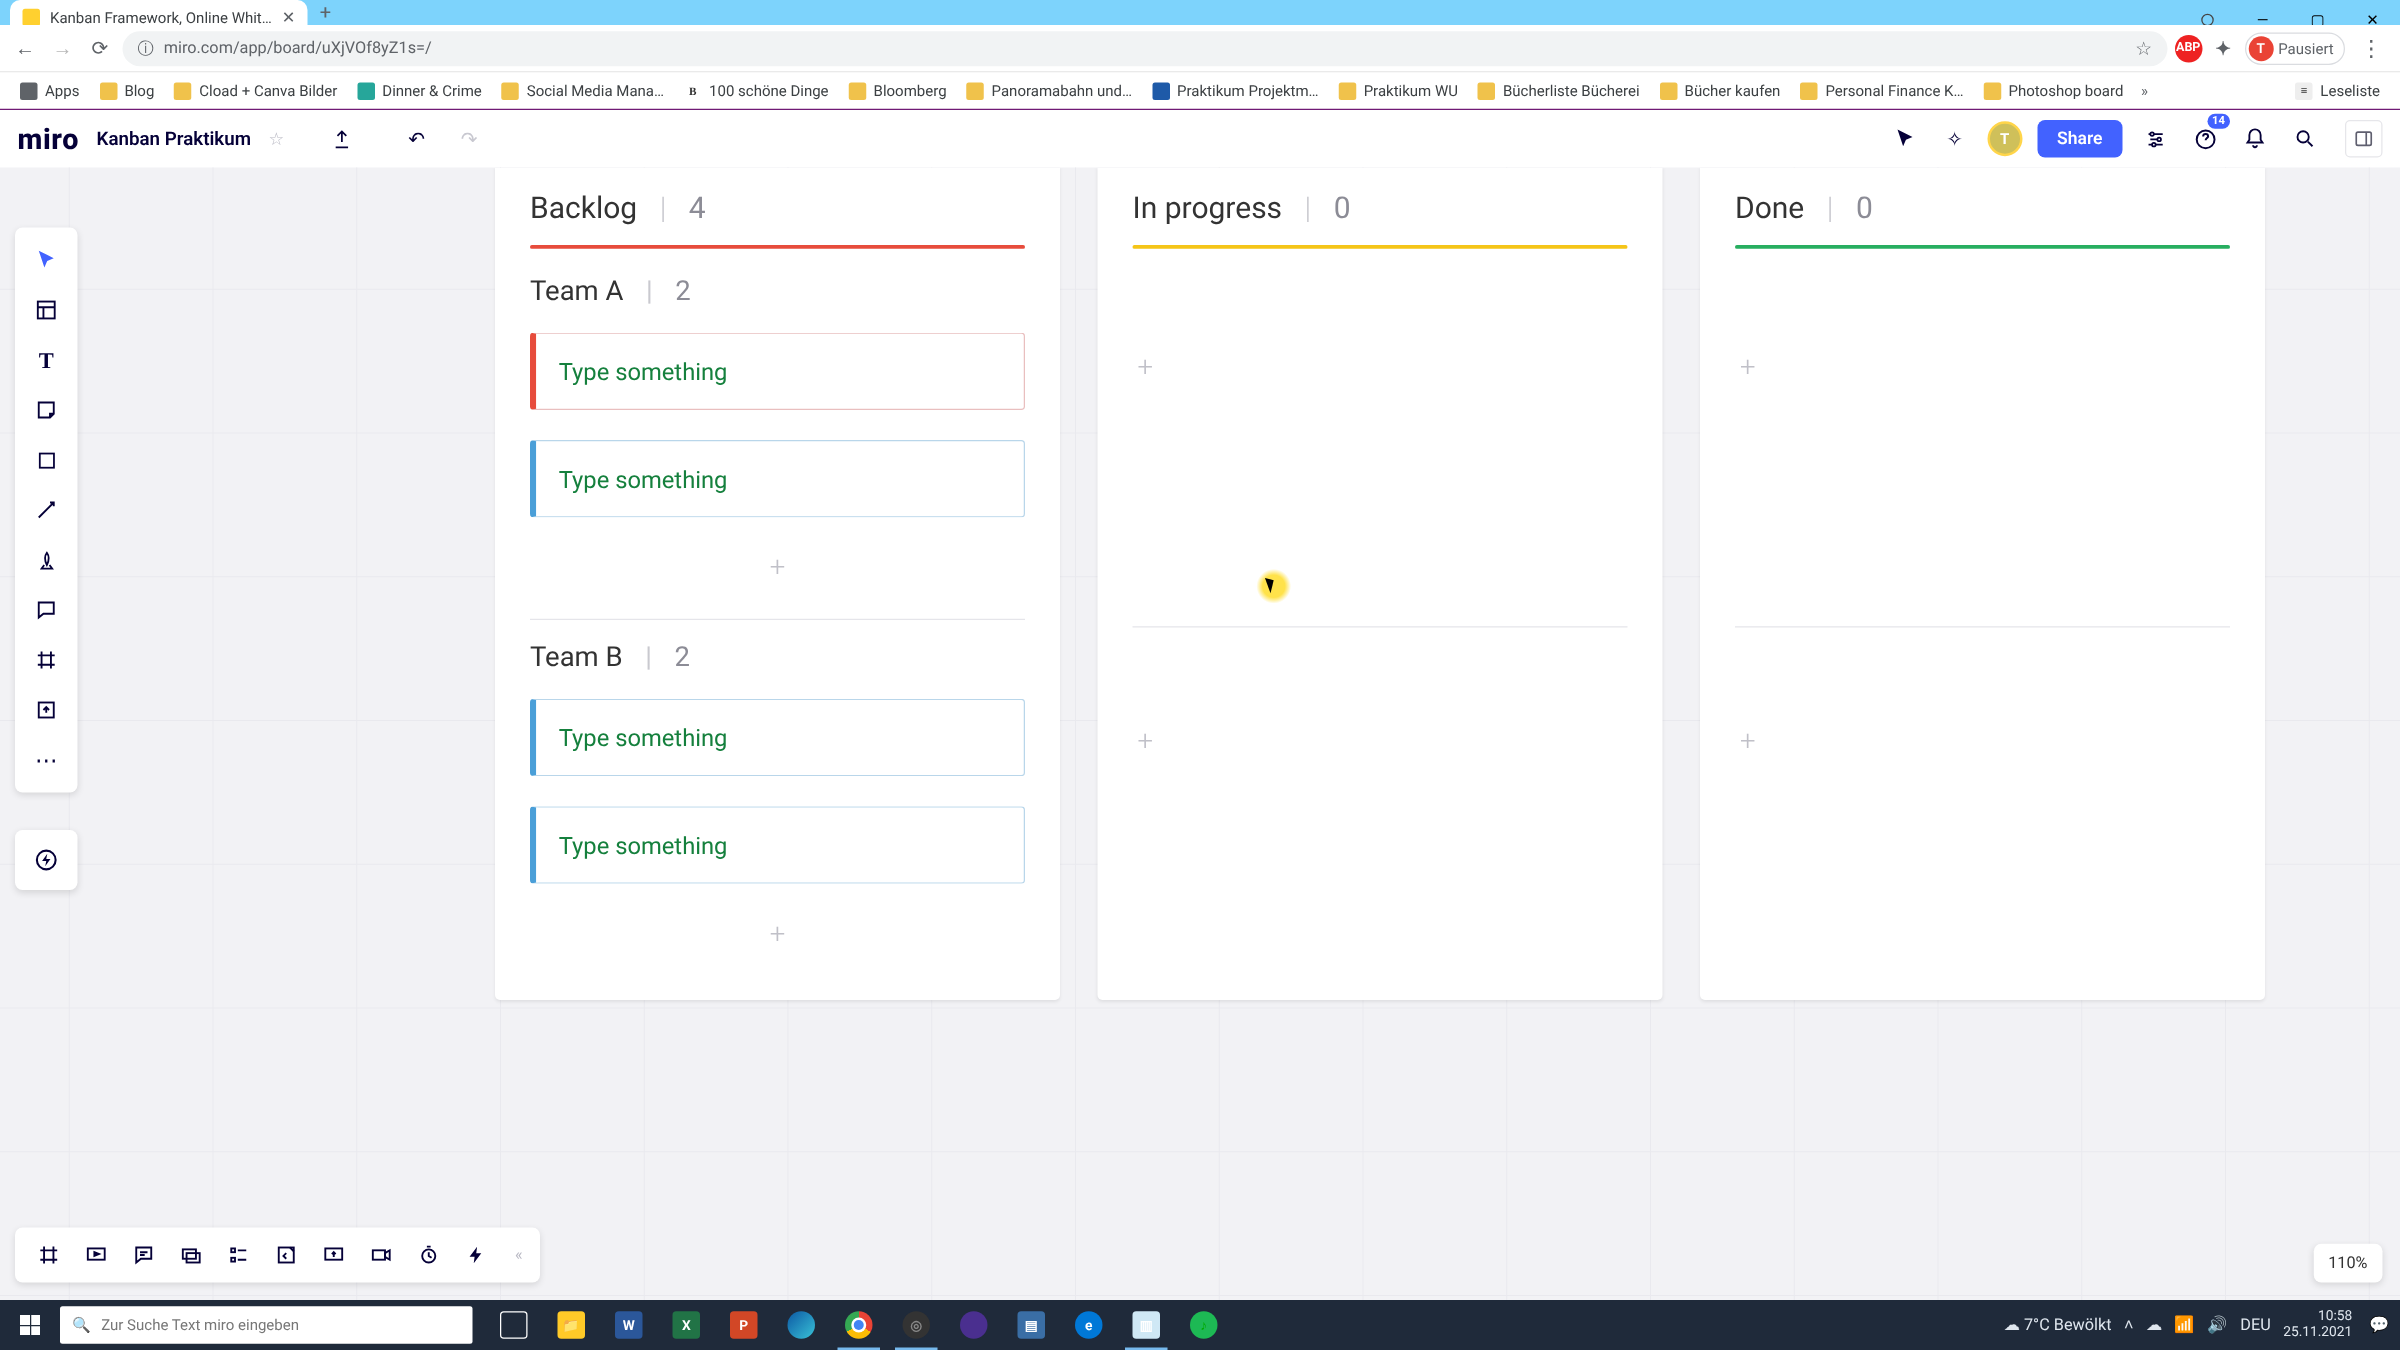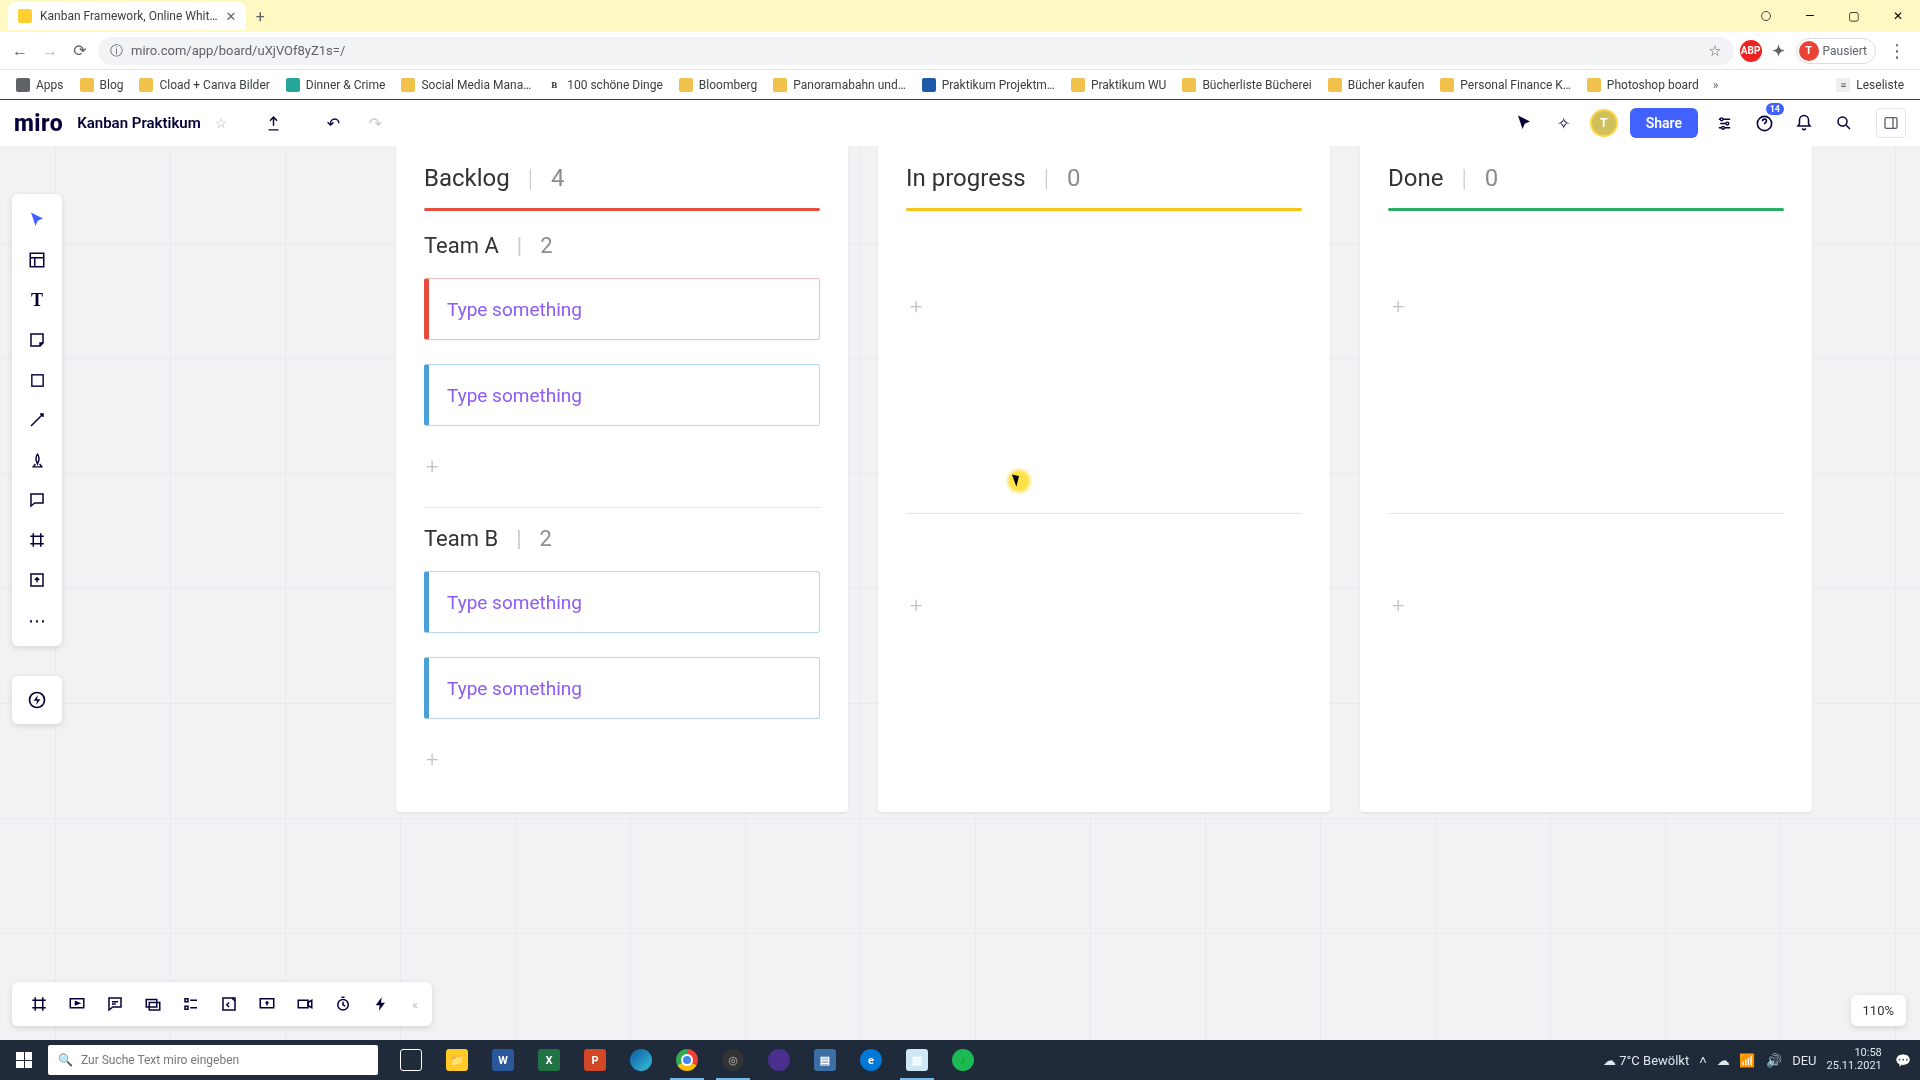--- a/index.html
+++ b/index.html
@@ -1,20 +1,20 @@
 <!DOCTYPE html>
 <html><head>
 <meta charset="utf-8">
 <style>
   * { box-sizing: border-box; margin: 0; padding: 0; font-family: -apple-system, BlinkMacSystemFont, "Segoe UI", Roboto, Arial, sans-serif; }
   html, body { width: 1920px; height: 1080px; overflow: hidden; }
   body { display: flex; flex-direction: column; background: #fff; }
 
   
-  .browser-titlebar { height: 32px; background: #fef9c3; display: flex; align-items: center; padding-left: 8px; }
+  .browser-titlebar { height: 20px; background: #7dd3fc; display: flex; align-items: flex-start; padding-left: 8px; }
   .browser-tab { height: 28px; background: #fff; border-radius: 8px 8px 0 0; display: flex; align-items: center; padding: 0 10px; gap: 8px; min-width: 220px; font-size: 12px; color: #3c4043; }
   .browser-tab .favicon { width: 14px; height: 14px; background: #ffd02f; border-radius: 2px; }
   .browser-tab .tab-x { font-size: 13px; color: #5f6368; margin-left: auto; cursor: pointer; }
   .browser-newtab { width: 28px; text-align: center; font-size: 16px; color: #5f6368; cursor: pointer; }
   .browser-winbtns { margin-left: auto; display: flex; }
   .browser-winbtns div { width: 44px; height: 32px; display: flex; align-items: center; justify-content: center; font-size: 12px; color: #000; cursor: pointer; }
   .browser-winbtns .dot { width: 10px; height: 10px; border: 1.5px solid #444; border-radius: 50%; }
 
   .browser-toolbar { height: 38px; background: #fff; border-bottom: 1px solid #e3e3e3; display: flex; align-items: center; padding: 0 8px; gap: 6px; }
   .nav-btn { width: 24px; height: 24px; display: flex; align-items: center; justify-content: center; color: #5f6368; font-size: 16px; cursor: pointer; border-radius: 50%; }
@@ -62,25 +62,25 @@
   .board { position:absolute; left:396px; top:0; display:flex; gap:30px; }
   .kcol { width:452px; background:#fff; border-radius:0 0 4px 4px; box-shadow:0 1px 3px rgba(0,0,0,.08); padding:18px 28px 24px; }
   .kcol-header { display:flex; align-items:baseline; gap:18px; font-size:24px; color:#333; margin-bottom:16px; }
   .kcol-header .divider { color:#c9c9cf; font-weight:300; }
   .kcol-header .count { color:#8c8c96; }
   .kcol-line { height:3px; width:100%; border-radius:2px; margin-bottom:22px; }
   .c-red { background:#e74c3c; }
   .c-yellow { background:#f5c518; }
   .c-green { background:#27ae60; }
 
-  .swim { margin-bottom:12px; }
+  .swim { margin-bottom:12px;text-align:center; }
   .swim-head { display:flex;align-items:baseline;gap:18px;font-size:22px;color:#333;margin-bottom:20px; }
   .swim-head .divider { color:#c9c9cf; }
   .swim-head .count { color:#8c8c96; }
-  .card { height:62px; border:1.5px solid #b9d6ea; border-left-width:5px; border-radius:3px; display:flex;align-items:center;padding:0 18px;color:#8b5cf6;font-size:19px;margin-bottom:24px;cursor:pointer;background:#fff; }
+  .card { height:62px; border:1.5px solid #b9d6ea; border-left-width:5px; border-radius:3px; display:flex;align-items:center;padding:0 18px;color:#15803d;font-size:19px;margin-bottom:24px;cursor:pointer;background:#fff; }
   .card.red-edge { border-color:#e9bfbf; border-left-color:#e74c3c; }
   .card.blue-edge { border-left-color:#4a9fd8; }
   .add-slot { color:#c0c0c8; font-size:22px; font-weight:300; cursor:pointer; padding:4px 2px; display:inline-block; }
   .swim-sep { border:none; border-top:1px solid #e5e5ea; margin:24px 0 18px; }
 
   
   .empty-slot { height:62px; display:flex; align-items:center; color:#c0c0c8; font-size:22px; font-weight:300; cursor:pointer; padding-left:4px; margin-bottom:24px; }
 
   
   .cursor-spot { position:absolute; width:28px;height:28px;border-radius:50%;background:radial-gradient(circle,#ffe24a 0%,#ffe24a 45%,rgba(255,226,74,0) 70%); left:1005px; top:321px; pointer-events:none; }

